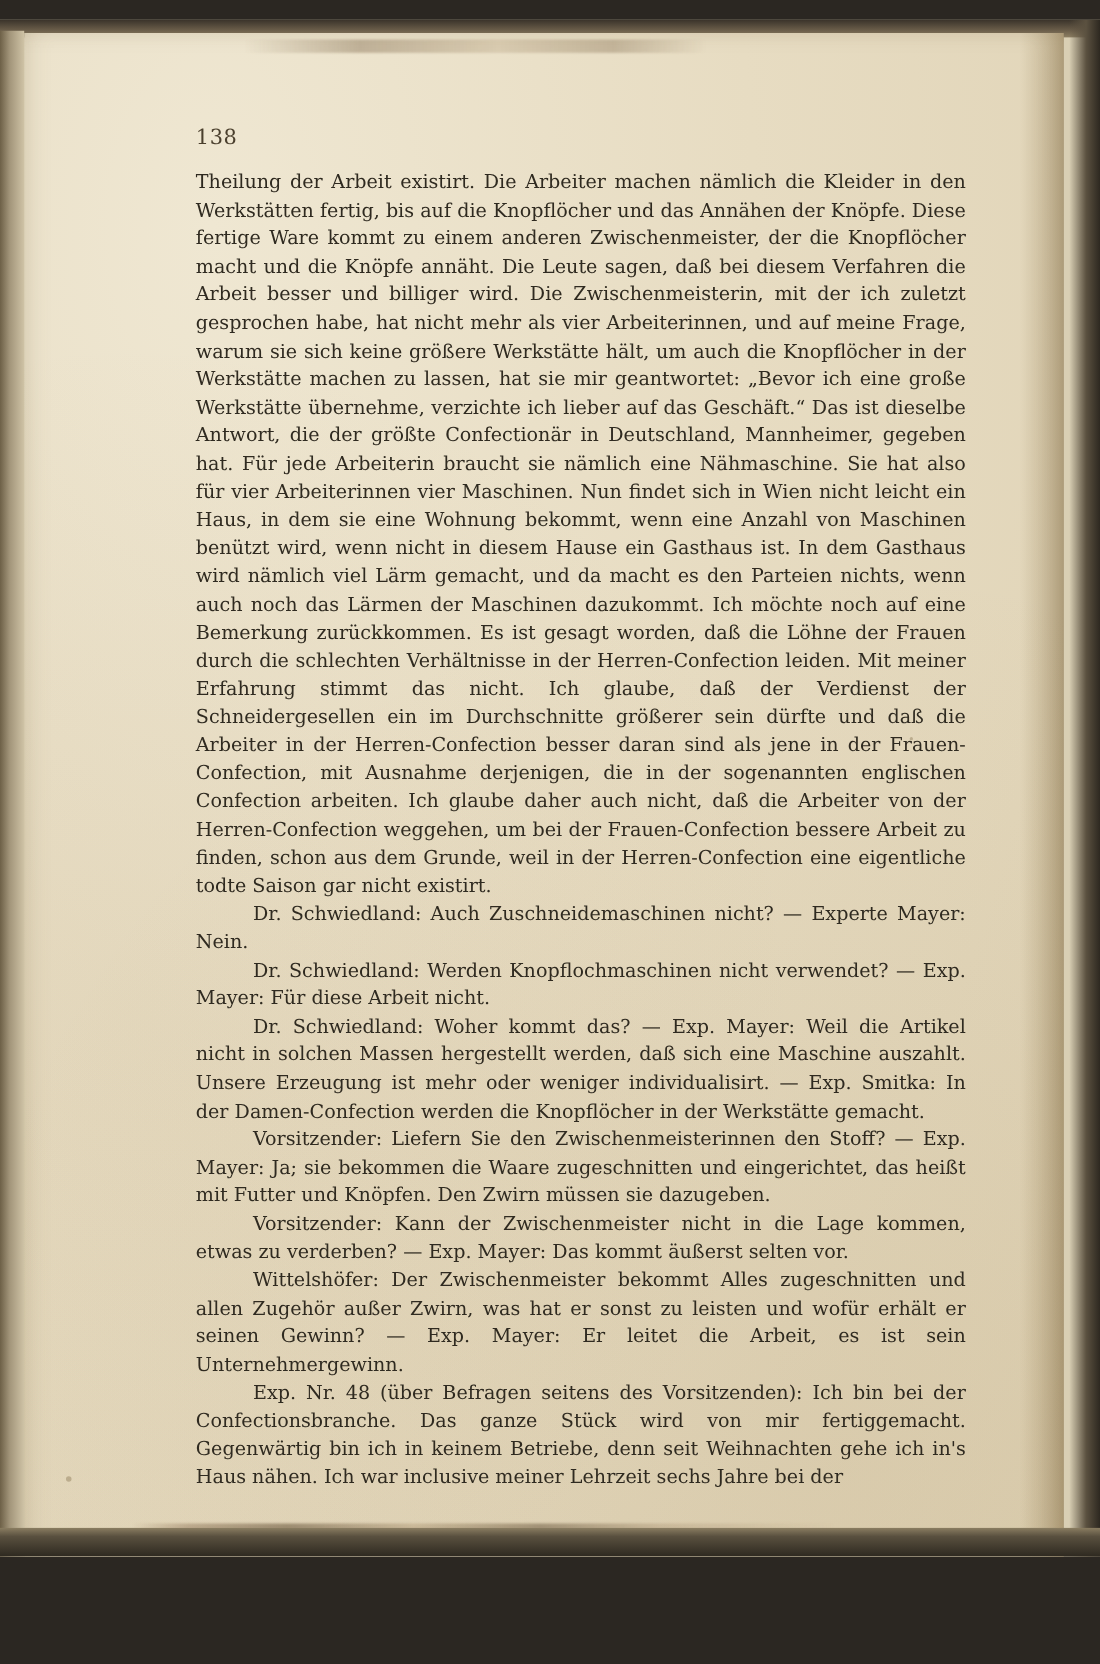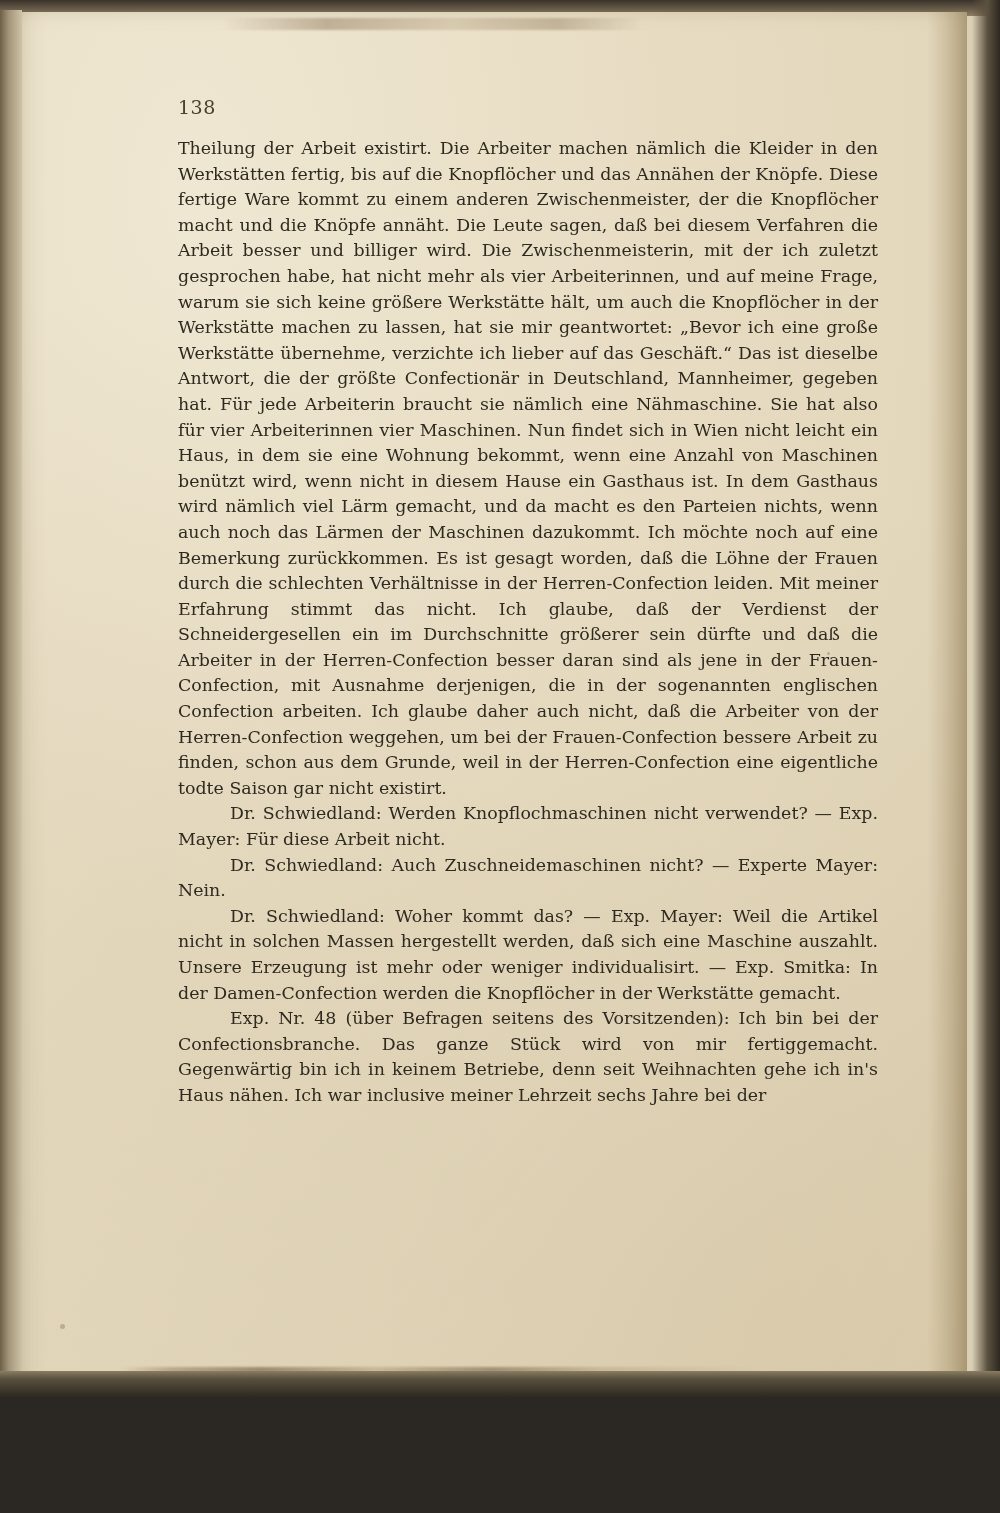--- a/index.html
+++ b/index.html
@@ -12,20 +12,21 @@
     background: #2b2722;
     font-family: "DejaVu Serif", serif;
     overflow: hidden;
   }
   .scan {
     position: relative;
     width: 1000px;
     height: 1397px;
     background: #d9cfb4;
     overflow: hidden;
+    margin-top: 18px;
   }
   
   .bed-top {
     position: absolute;
     left: 0; top: 0;
     width: 1000px; height: 16px;
     background: linear-gradient(180deg, #3a332a 0%, #6b5e4a 60%, #8d7f63 100%);
   }
   .bed-bottom {
     position: absolute;
@@ -155,22 +156,25 @@
     <div class="smudge-top"></div>
     <div class="speck" style="left:38px; top:1312px; width:5px; height:5px;"></div>
     <div class="speck" style="left:805px; top:640px; width:3px; height:3px;"></div>
     <div class="speck" style="left:120px; top:1430px; width:4px; height:3px;"></div>
   </div>
 
   <div class="folio">138</div>
 
   <div class="textblock">
     <p>Theilung der Arbeit existirt. Die Arbeiter machen nämlich die Kleider in den Werkstätten fertig, bis auf die Knopflöcher und das Annähen der Knöpfe. Diese fertige Ware kommt zu einem anderen Zwischenmeister, der die Knopflöcher macht und die Knöpfe annäht. Die Leute sagen, daß bei diesem Verfahren die Arbeit besser und billiger wird. Die Zwischenmeisterin, mit der ich zuletzt gesprochen habe, hat nicht mehr als vier Arbeiterinnen, und auf meine Frage, warum sie sich keine größere Werkstätte hält, um auch die Knopflöcher in der Werkstätte machen zu lassen, hat sie mir geantwortet: „Bevor ich eine große Werkstätte übernehme, verzichte ich lieber auf das Geschäft.“ Das ist dieselbe Antwort, die der größte Confectionär in Deutschland, Mannheimer, gegeben hat. Für jede Arbeiterin braucht sie nämlich eine Nähmaschine. Sie hat also für vier Arbeiterinnen vier Maschinen. Nun findet sich in Wien nicht leicht ein Haus, in dem sie eine Wohnung bekommt, wenn eine Anzahl von Maschinen benützt wird, wenn nicht in diesem Hause ein Gasthaus ist. In dem Gasthaus wird nämlich viel Lärm gemacht, und da macht es den Parteien nichts, wenn auch noch das Lärmen der Maschinen dazukommt. Ich möchte noch auf eine Bemerkung zurückkommen. Es ist gesagt worden, daß die Löhne der Frauen durch die schlechten Verhältnisse in der Herren-Confection leiden. Mit meiner Erfahrung stimmt das nicht. Ich glaube, daß der Verdienst der Schneidergesellen ein im Durchschnitte größerer sein dürfte und daß die Arbeiter in der Herren-Confection besser daran sind als jene in der Frauen-Confection, mit Ausnahme derjenigen, die in der sogenannten englischen Confection arbeiten. Ich glaube daher auch nicht, daß die Arbeiter von der Herren-Confection weggehen, um bei der Frauen-Confection bessere Arbeit zu finden, schon aus dem Grunde, weil in der Herren-Confection eine eigentliche todte Saison gar nicht existirt.</p>
+    <p class="ind">Dr. Schwiedland: Auch Zuschneidemaschinen nicht? — Experte Mayer: Nein.</p>
     <p class="ind">Dr. Schwiedland: Werden Knopflochmaschinen nicht verwendet? — Exp. Mayer: Für diese Arbeit nicht.</p>
-    <p class="ind">Dr. Schwiedland: Auch Zuschneidemaschinen nicht? — Experte Mayer: Nein.</p>
     <p class="ind">Dr. Schwiedland: Woher kommt das? — Exp. Mayer: Weil die Artikel nicht in solchen Massen hergestellt werden, daß sich eine Maschine auszahlt. Unsere Erzeugung ist mehr oder weniger individualisirt. — Exp. Smitka: In der Damen-Confection werden die Knopflöcher in der Werkstätte gemacht.</p>
+    <p class="ind">Vorsitzender: Liefern Sie den Zwischenmeisterinnen den Stoff? — Exp. Mayer: Ja; sie bekommen die Waare zugeschnitten und eingerichtet, das heißt mit Futter und Knöpfen. Den Zwirn müssen sie dazugeben.</p>
+    <p class="ind">Vorsitzender: Kann der Zwischenmeister nicht in die Lage kommen, etwas zu verderben? — Exp. Mayer: Das kommt äußerst selten vor.</p>
+    <p class="ind">Wittelshöfer: Der Zwischenmeister bekommt Alles zugeschnitten und allen Zugehör außer Zwirn, was hat er sonst zu leisten und wofür erhält er seinen Gewinn? — Exp. Mayer: Er leitet die Arbeit, es ist sein Unternehmergewinn.</p>
     <p class="ind">Exp. Nr. 48 (über Befragen seitens des Vorsitzenden): Ich bin bei der Confectionsbranche. Das ganze Stück wird von mir fertiggemacht. Gegenwärtig bin ich in keinem Betriebe, denn seit Weihnachten gehe ich in's Haus nähen. Ich war inclusive meiner Lehrzeit sechs Jahre bei der</p>
   </div>
 
   <div class="smudge"></div>
   <div class="bed-right"></div>
   <div class="bed-bottom"></div>
 </div>
 
 </body></html>

